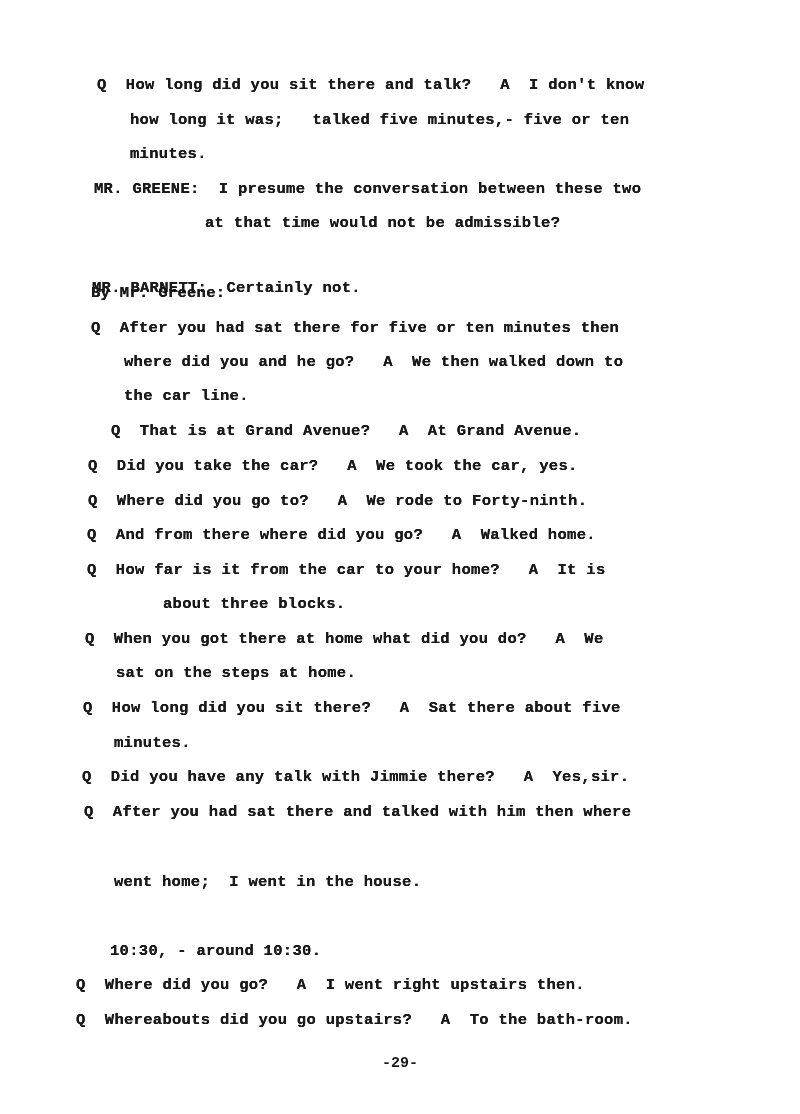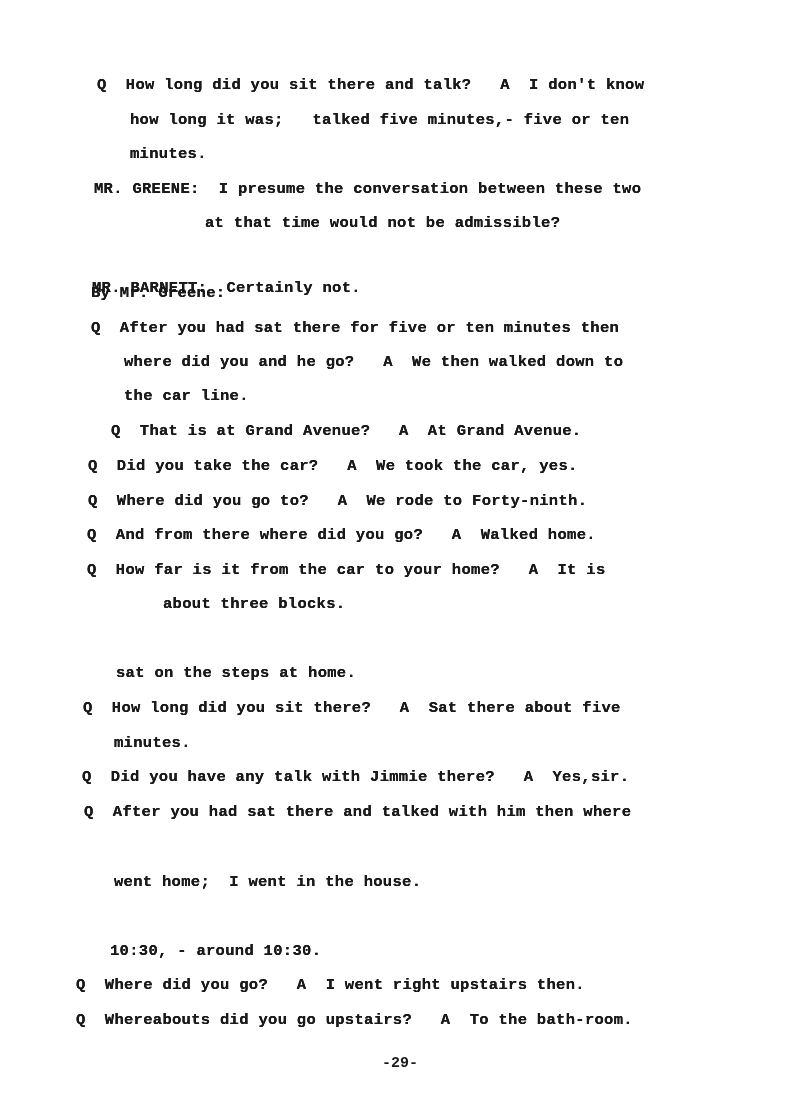--- a/index.html
+++ b/index.html
@@ -29,20 +29,21 @@
   <div class="line" style="left:91px;top:283px;">By Mr. Greene:</div>
   <div class="line" style="left:91px;top:318px;">Q  After you had sat there for five or ten minutes then</div>
   <div class="line" style="left:124px;top:352px;">where did you and he go?   A  We then walked down to</div>
   <div class="line" style="left:124px;top:386px;">the car line.</div>
   <div class="line" style="left:89px;top:421px;margin-left:22px;">Q  That is at Grand Avenue?   A  At Grand Avenue.</div>
   <div class="line" style="left:88px;top:456px;">Q  Did you take the car?   A  We took the car, yes.</div>
   <div class="line" style="left:88px;top:491px;">Q  Where did you go to?   A  We rode to Forty-ninth.</div>
   <div class="line" style="left:87px;top:525px;">Q  And from there where did you go?   A  Walked home.</div>
   <div class="line" style="left:87px;top:560px;">Q  How far is it from the car to your home?   A  It is</div>
   <div class="line" style="left:117px;top:594px;margin-left:46px;">about three blocks.</div>
+  <div class="line" style="left:85px;top:629px;">Q  When you got there at home what did you do?   A  We</div>
   <div class="line" style="left:116px;top:663px;">sat on the steps at home.</div>
   <div class="line" style="left:83px;top:698px;">Q  How long did you sit there?   A  Sat there about five</div>
   <div class="line" style="left:114px;top:733px;">minutes.</div>
   <div class="line" style="left:82px;top:767px;">Q  Did you have any talk with Jimmie there?   A  Yes,sir.</div>
   <div class="line" style="left:84px;top:802px;font-family:Liberation Mono, monospace;">Q  After you had sat there and talked with him then where</div>
   <div class="line" style="left:114px;top:872px;">went home;  I went in the house.</div>
   <div class="line" style="left:110px;top:941px;">10:30, - around 10:30.</div>
   <div class="line" style="left:76px;top:975px;">Q  Where did you go?   A  I went right upstairs then.</div>
   <div class="line" style="left:76px;top:1010px;">Q  Whereabouts did you go upstairs?   A  To the bath-room.</div>
   <div class="pagenum">-29-</div>

